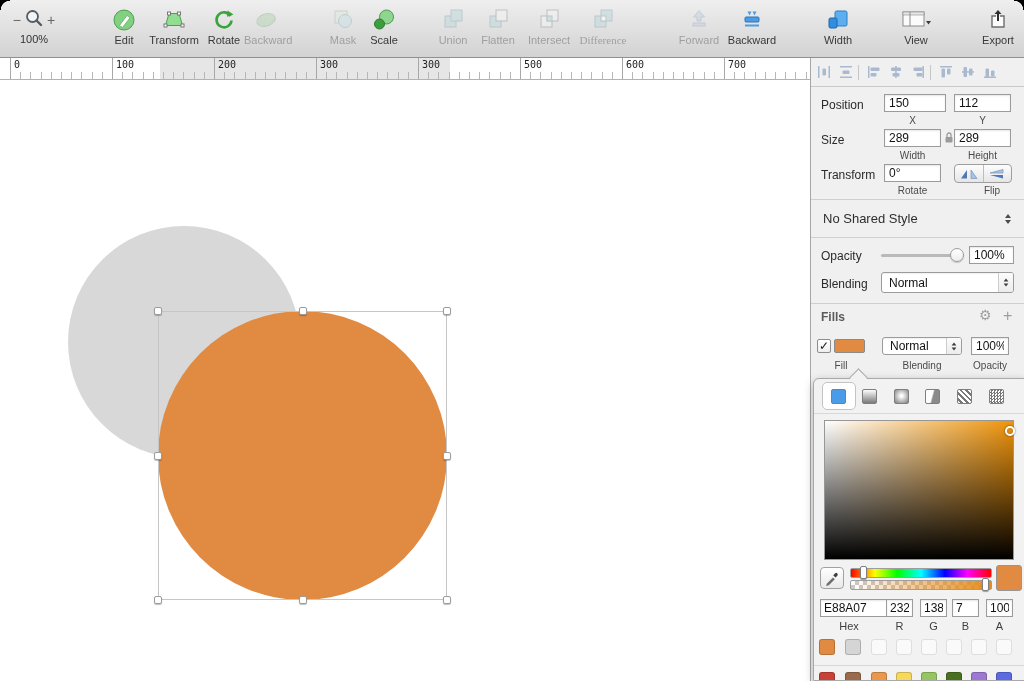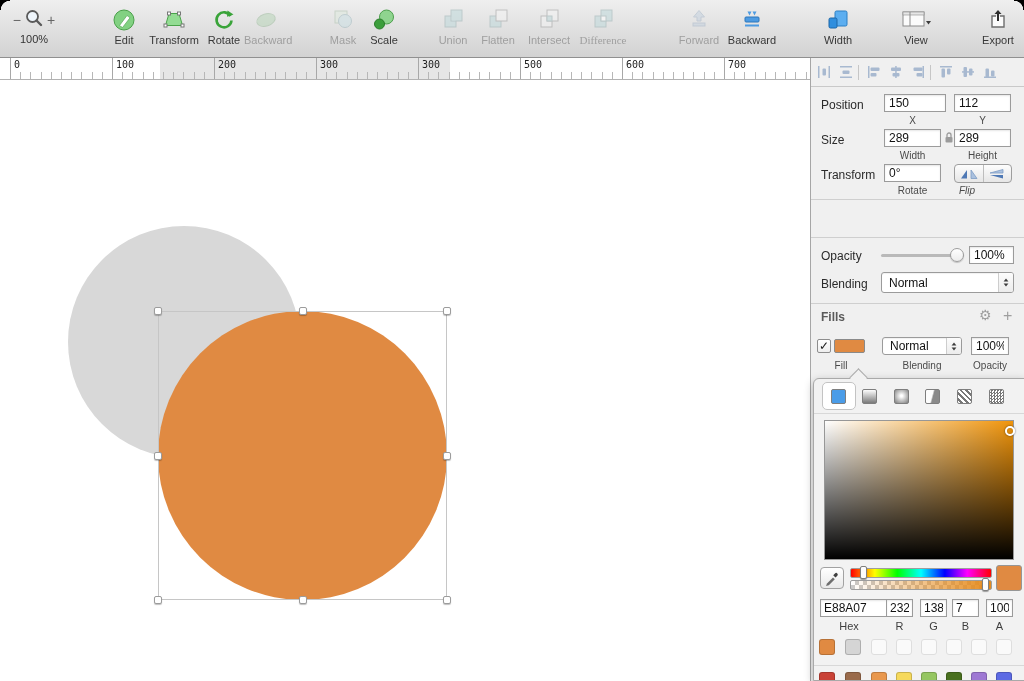--- a/index.html
+++ b/index.html
@@ -374,24 +374,31 @@
           <polygon points="12,2 18,10.5 12,10.5" fill="#aac1df" stroke="#7d9cc4" stroke-width="0.8"></polygon>
         </svg>
       </div>
     <div class="seg">
         <svg width="18" height="12">
           <polygon points="2,5 15,1.5 15,5" fill="#aac1df" stroke="#7d9cc4" stroke-width="0.8"></polygon>
           <polygon points="2,7 15,10.5 15,7" fill="#4f79b5"></polygon>
         </svg>
       </div>
   </div>
-  <span class="sub-label" style="left:127px;top:127px;width:58px;font-style:italic;">Flip</span>
+  <span class="sub-label" style="left:152px;top:127px;width:58px;">Flip</span>
 
   <div class="divider" style="top:141px;"></div>
 
+  <div id="shared-style-row">
+    <span class="txt">No Shared Style</span>
+    <span class="stepper-plain">
+        <span class="tri-up"></span>
+        <span class="tri-down"></span>
+      </span>
+  </div>
   <div class="divider" style="top:179px;"></div>
 
   <span class="row-label" style="top:191px;">Opacity</span>
   <div id="opacity-track"></div>
   <div id="opacity-handle"></div>
   <input class="num-field" style="left: 158px; top: 188px; width: 45px;" value="100%">
 
   <span class="row-label" style="top:219px;">Blending</span>
   <div class="dropdown" style="left:70px;top:214px;width:133px;height:21px;">
     <span class="dd-text">Normal</span>

